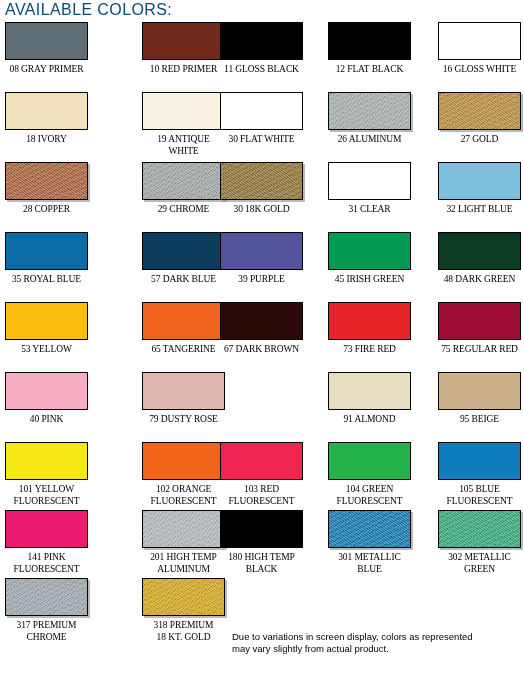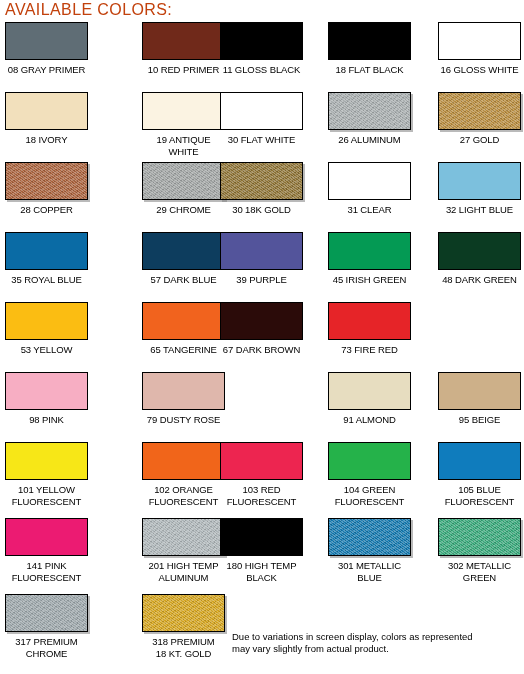--- a/index.html
+++ b/index.html
@@ -21,44 +21,45 @@
     height: 674px;
     background: #ffffff;
   }
   .page-title {
     position: absolute;
     left: 5px;
     top: 1px;
     font-size: 16px;
     font-weight: 400;
     letter-spacing: 0.4px;
-    color: #c2410c;
+    color: #0c4a6e;
     line-height: 18px;
     white-space: nowrap;
   }
   .grid {
     position: absolute;
     left: 0;
     top: 22px;
     width: 524px;
   }
   .row {
     display: block;
     position: relative;
     width: 524px;
     height: 70px;
   }
   .row.tall {
-    height: 76px;
+    height: 68px;
   }
   .cell {
     position: absolute;
     top: 0;
     width: 83px;
     text-align: center;
+    font-family: Liberation Serif, serif;
   }
   .cell.c0 { left: 5px; }
   .cell.c1 { left: 110px; padding-left: 32px; }
   .cell.c2 { left: 220px; }
   .cell.c3 { left: 328px; }
   .cell.c4 { left: 438px; }
   .swatch {
     width: 81px;
     height: 36px;
     border: 1px solid #000000;
@@ -119,21 +120,21 @@
         <div class="cell c1">
           <div class="swatch" style="background: rgb(112, 41, 26);"></div>
           <div class="label">10 RED PRIMER</div>
         </div>
         <div class="cell c2">
           <div class="swatch" style="background: rgb(0, 0, 0);"></div>
           <div class="label">11 GLOSS BLACK</div>
         </div>
         <div class="cell c3">
           <div class="swatch" style="background: rgb(0, 0, 0);"></div>
-          <div class="label">18 FLAT BLACK</div>
+          <div class="label">12 FLAT BLACK</div>
         </div>
         <div class="cell c4">
           <div class="swatch" style="background: rgb(255, 255, 255);"></div>
           <div class="label">16 GLOSS WHITE</div>
         </div>
       </div>
       <div class="row">
         <div class="cell c0">
           <div class="swatch" style="background: rgb(242, 224, 188);"></div>
           <div class="label">18 IVORY</div>
@@ -219,25 +220,29 @@
           <div class="label">65 TANGERINE</div>
         </div>
         <div class="cell c2">
           <div class="swatch" style="background: rgb(43, 11, 9);"></div>
           <div class="label">67 DARK BROWN</div>
         </div>
         <div class="cell c3">
           <div class="swatch" style="background: rgb(230, 36, 40);"></div>
           <div class="label">73 FIRE RED</div>
         </div>
+        <div class="cell c4">
+          <div class="swatch" style="background: rgb(157, 12, 51);"></div>
+          <div class="label">75 REGULAR RED</div>
+        </div>
       </div>
       <div class="row">
         <div class="cell c0">
           <div class="swatch" style="background: rgb(247, 174, 195);"></div>
-          <div class="label">98 PINK</div>
+          <div class="label">40 PINK</div>
         </div>
         <div class="cell c1">
           <div class="swatch" style="background: rgb(223, 183, 172);"></div>
           <div class="label">79 DUSTY ROSE</div>
         </div>
         <div class="cell c3">
           <div class="swatch" style="background: rgb(231, 221, 192);"></div>
           <div class="label">91 ALMOND</div>
         </div>
         <div class="cell c4">

